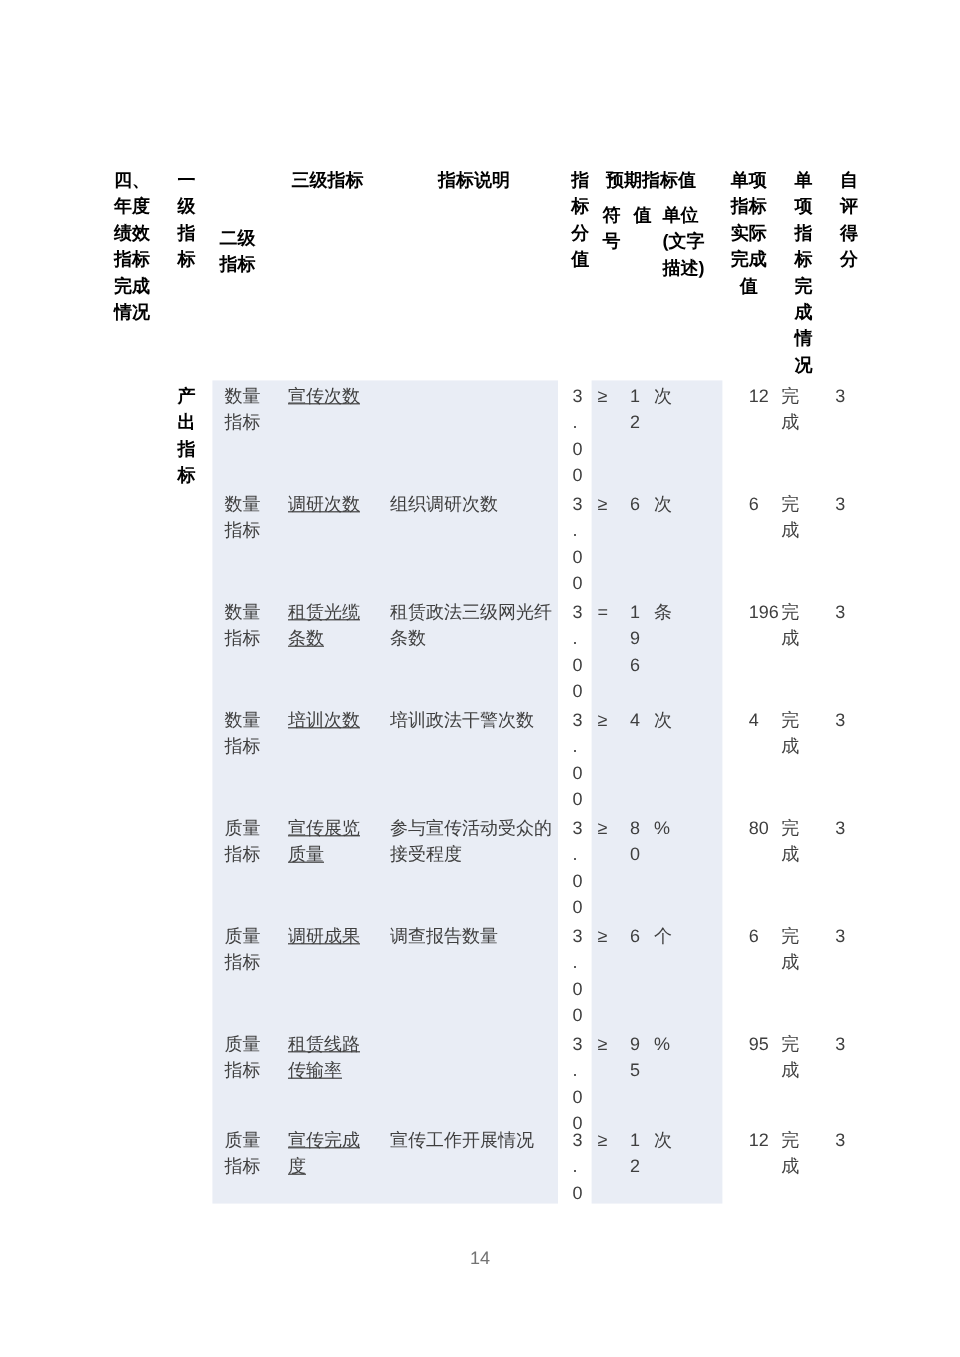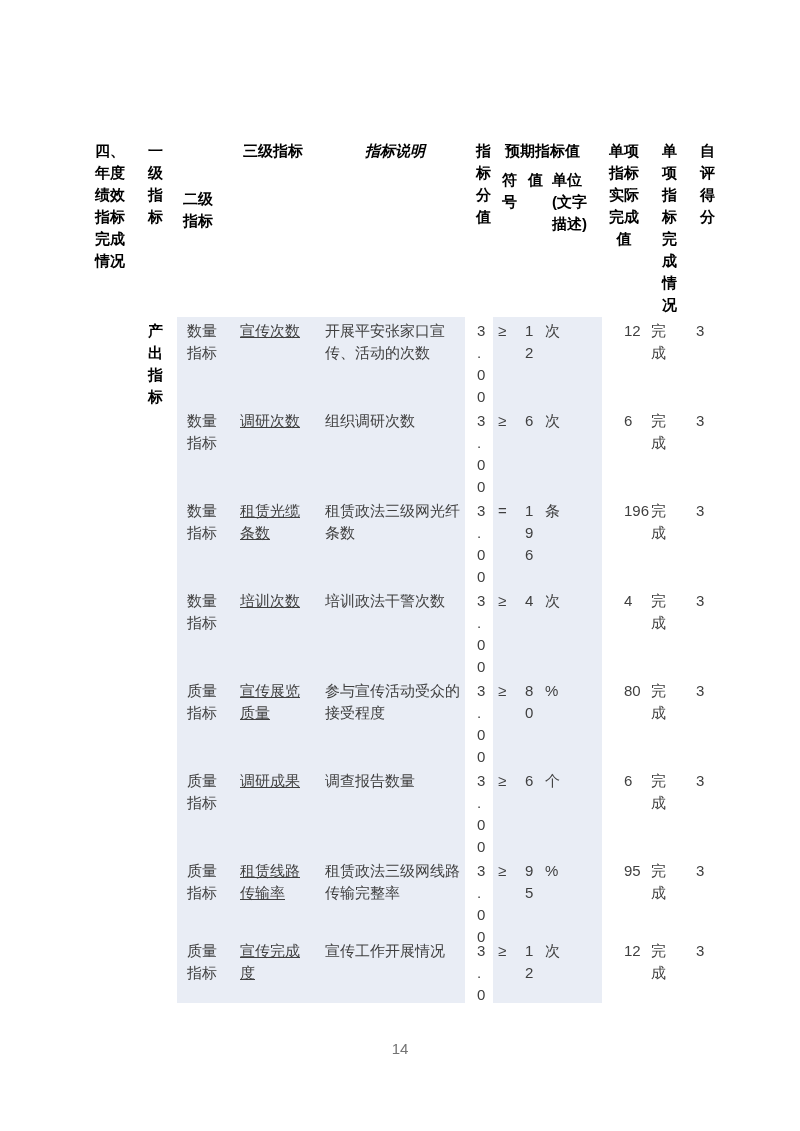--- a/index.html
+++ b/index.html
@@ -14,21 +14,21 @@
 
   .hcell {
     position:absolute; top:140px; font-weight:bold; color:#000000;
     white-space:pre-line;
   }
   .sub { top:169px; }
   .h-section { left:95px; }
   .h-l1 { left:148px; }
   .h-l2 { left:183px;margin-top:48px; }
   .h-l3 { left:243px; }
-  .h-desc { left:365px;font-style:italic; }
+  .h-desc { left:365px; }
   .h-score { left:476px; }
   .h-expected { left:505px; }
   .h-sym { left:502px; }
   .h-val { left:528px; }
   .h-unit { left:552px; width:48px; text-align:left; }
   .h-actual { left:608px; width:32px; text-align:center;font-family:Liberation Serif, serif; }
   .h-status { left:662px; }
   .h-self { left:700px; }
 
   .row { position:absolute; left:0; width:800px; height:90px; }
@@ -105,22 +105,20 @@
 分</div>
 
   <div class="row" style="top:317px">
     <div class="cell c-l1 lvl1">产
 出
 指
 标</div>
     <div class="cell c-l2">数量
 指标</div>
     <div class="cell c-l3">宣传次数</div>
-    <div class="cell c-desc">开展平安张家口宣
-传、活动的次数</div>
     <div class="cell c-score">3
 .
 0
 0</div>
     <div class="cell c-sym">≥</div>
     <div class="cell c-val">1
 2</div>
     <div class="cell c-unit">次</div>
     <div class="cell c-actual">12</div>
     <div class="cell c-status">完
@@ -223,22 +221,20 @@
     <div class="cell c-status">完
 成</div>
     <div class="cell c-self">3</div>
   </div>
 
   <div class="row" style="top:857px">
     <div class="cell c-l2">质量
 指标</div>
     <div class="cell c-l3">租赁线路
 传输率</div>
-    <div class="cell c-desc">租赁政法三级网线路
-传输完整率</div>
     <div class="cell c-score">3
 .
 0
 0</div>
     <div class="cell c-sym">≥</div>
     <div class="cell c-val">9
 5</div>
     <div class="cell c-unit">%</div>
     <div class="cell c-actual">95</div>
     <div class="cell c-status">完

